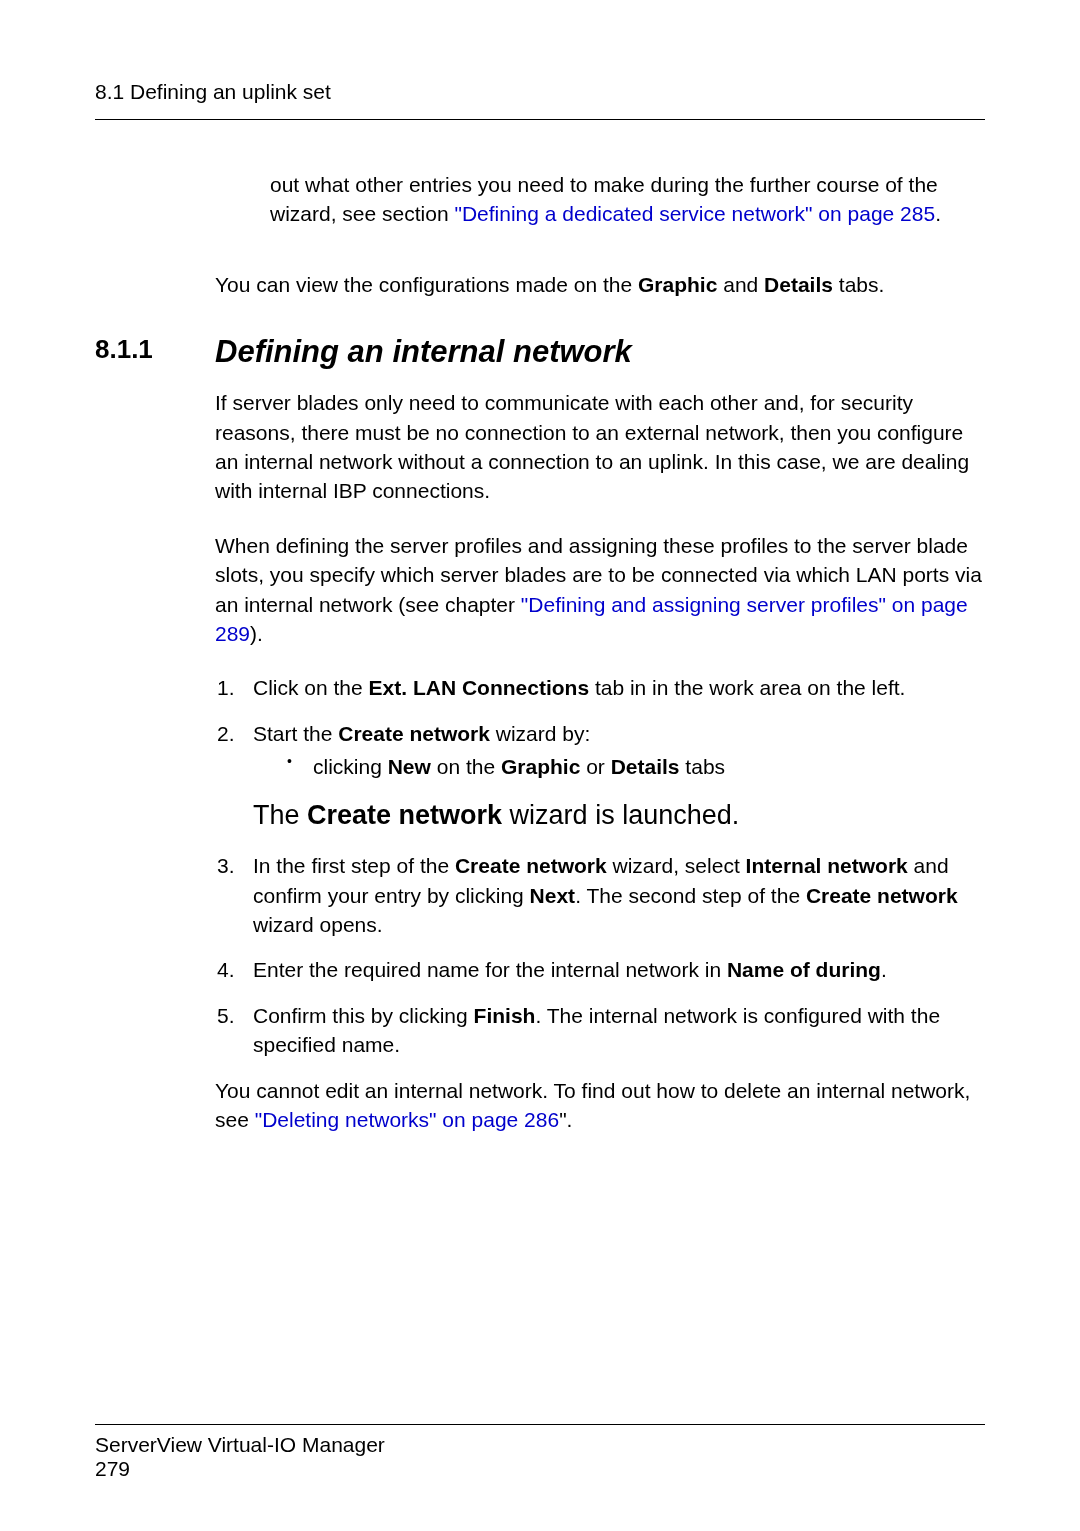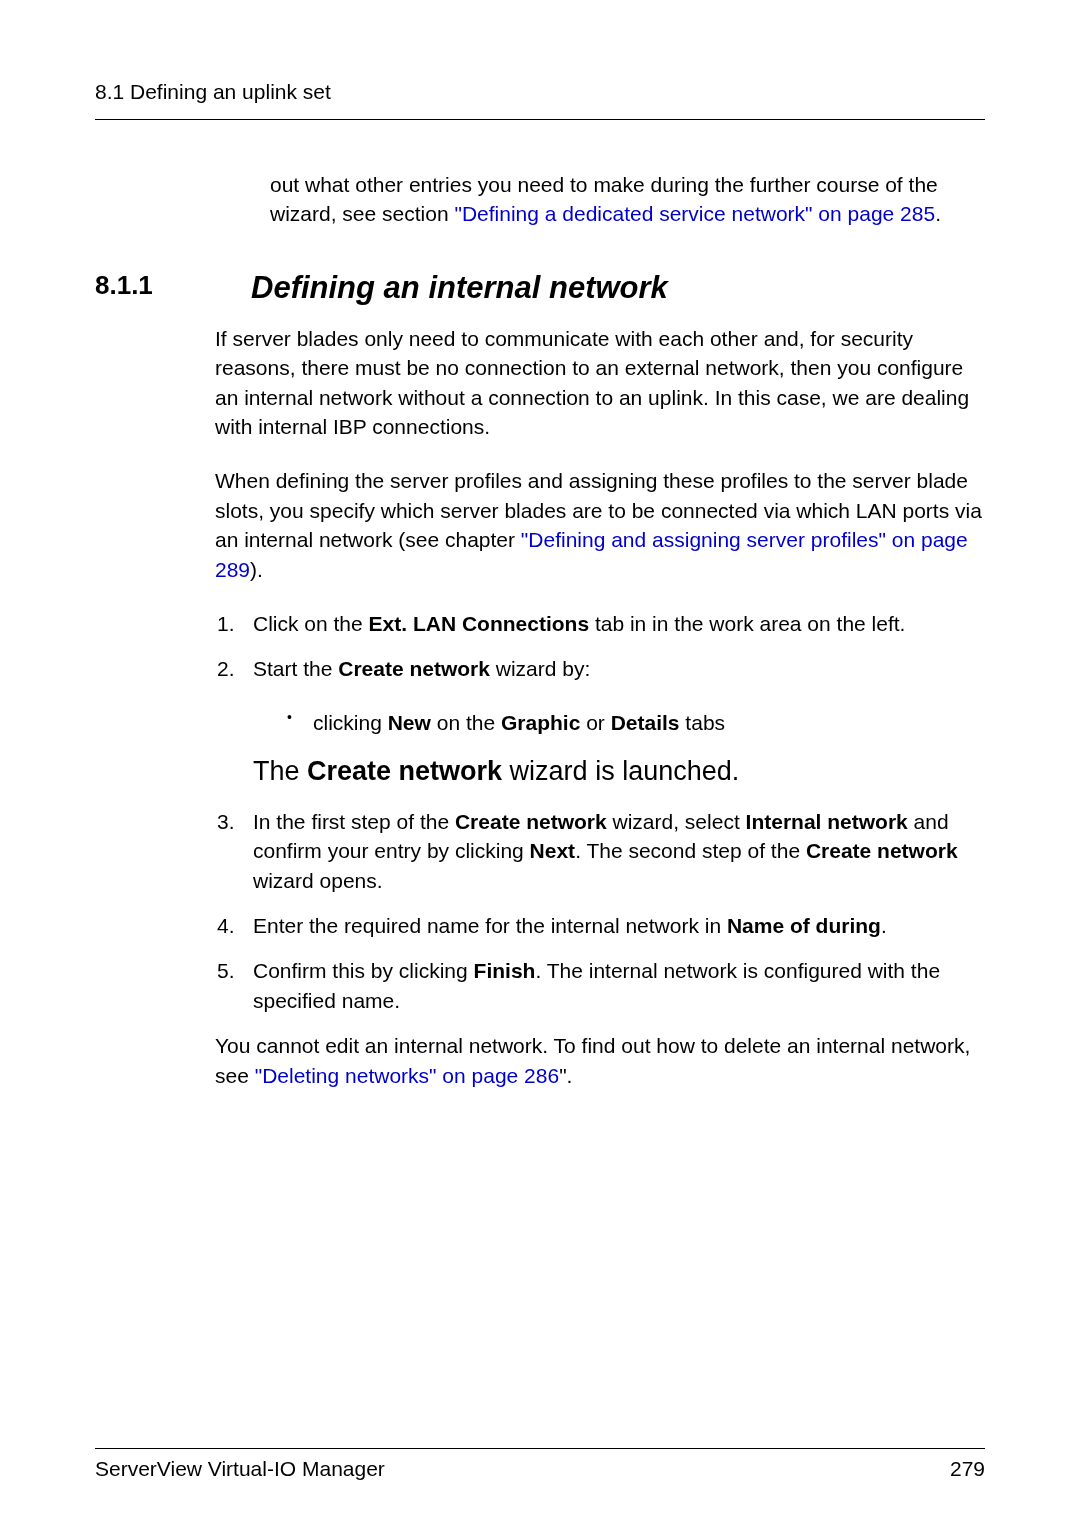--- a/index.html
+++ b/index.html
@@ -40,21 +40,20 @@
       line-height: 1.4;
       margin-bottom: 25px;
     }
     .link-blue {
       color: #0000cc;
     }
     .section-row {
       display: flex;
       margin-bottom: 18px;
       margin-top: 35px;
-      gap: 36px;
     }
     .section-number {
       font-size: 26px;
       font-weight: bold;
       width: 120px;
       flex-shrink: 0;
     }
     .section-title {
       font-size: 31px;
       font-weight: bold;
@@ -72,21 +71,21 @@
       padding-left: 38px;
       position: relative;
     }
     .ol-item .num {
       position: absolute;
       left: 2px;
       top: 0;
     }
     .ul-list {
       list-style: none;
-      margin-top: 24px;
+      margin-top: 4px;
       margin-left: 32px;
     }
     .ul-item {
       font-size: 21px;
       line-height: 1.4;
       margin-bottom: 12px;
       padding-left: 28px;
       position: relative;
     }
     .ul-item::before {
@@ -111,35 +110,39 @@
     }
     .footer-line {
       border: none;
       border-top: 1.5px solid #000;
       margin-bottom: 8px;
     }
     .footer-row {
       display: flex;
       justify-content: space-between;
       font-size: 21px;
+      flex-direction: column;
     }
     b { font-weight: bold; }
   </style>
 </head>
 <body>
 
 <div class="header-right">8.1 Defining an uplink set</div>
 <hr class="hr-line">
 
 <div class="content">
 
   <p class="indent-para">
     <span>out what other entries you need to make during the further course of the wizard, see section </span><span class="link-blue">"Defining a dedicated service network" on page 285</span><span>.</span>
   </p>
 
+  <p class="body-para">
+    <span>You can view the configurations made on the </span><b>Graphic</b><span> and </span><b>Details</b><span> tabs.</span>
+  </p>
 
 </div>
 
 <div class="section-row">
   <div class="section-number">8.1.1</div>
   <div class="section-title">Defining an internal network</div>
 </div>
 
 <div class="content">
 

